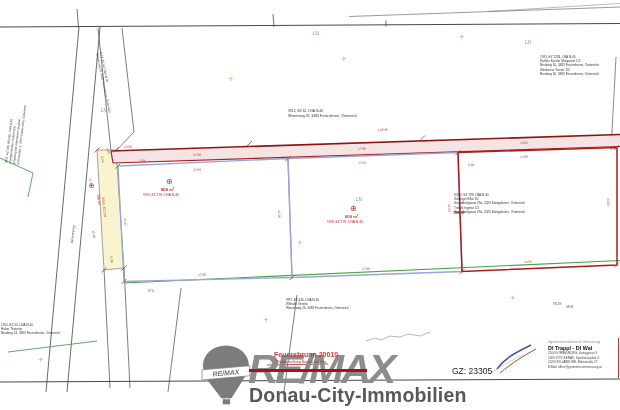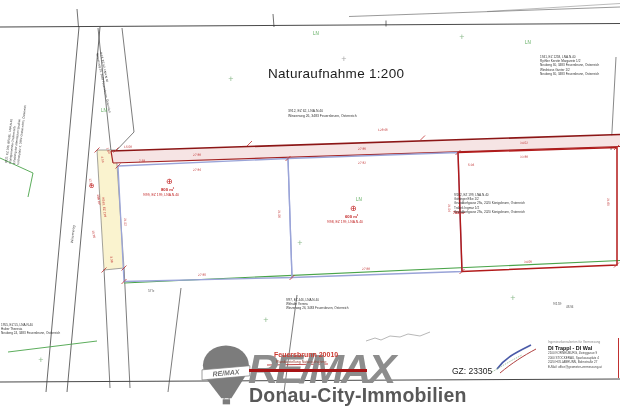--- a/index.html
+++ b/index.html
@@ -107,21 +107,20 @@
       <line x1="24" y1="57" x2="24" y2="59" stroke="#7c7c7c" stroke-width="1"></line>
       <line x1="29.5" y1="57" x2="29.5" y2="59" stroke="#7c7c7c" stroke-width="1"></line>
       <rect x="22.5" y="59" width="8" height="5.5" fill="#7c7c7c"></rect>
     </g>
   </svg>
 
   <div class="remax-text">RE/MAX</div>
   <div class="remax-bar"></div>
   <div class="remax-company">Donau-City-Immobilien</div>
 
-  <div class="plan-title">Naturaufnahme 1:200</div>
 
   <div class="tb-name">Feuersbrunn 20010</div>
   <div class="tb-sub">Plandarstellung Naturaufnahme</div>
   <div class="tb-gz">GZ: 23305</div>
 
   <div class="surv">
     <div class="s-head">Ingenieurkonsulenten für Vermessung</div>
     <div class="s-names">DI Trappl - DI Wal</div>
     <div class="s-line">2100 KORNEUBURG, Zwinggasse 9</div>
     <div class="s-line">2000 STOCKERAU, Sparkassaplatz 4</div>

